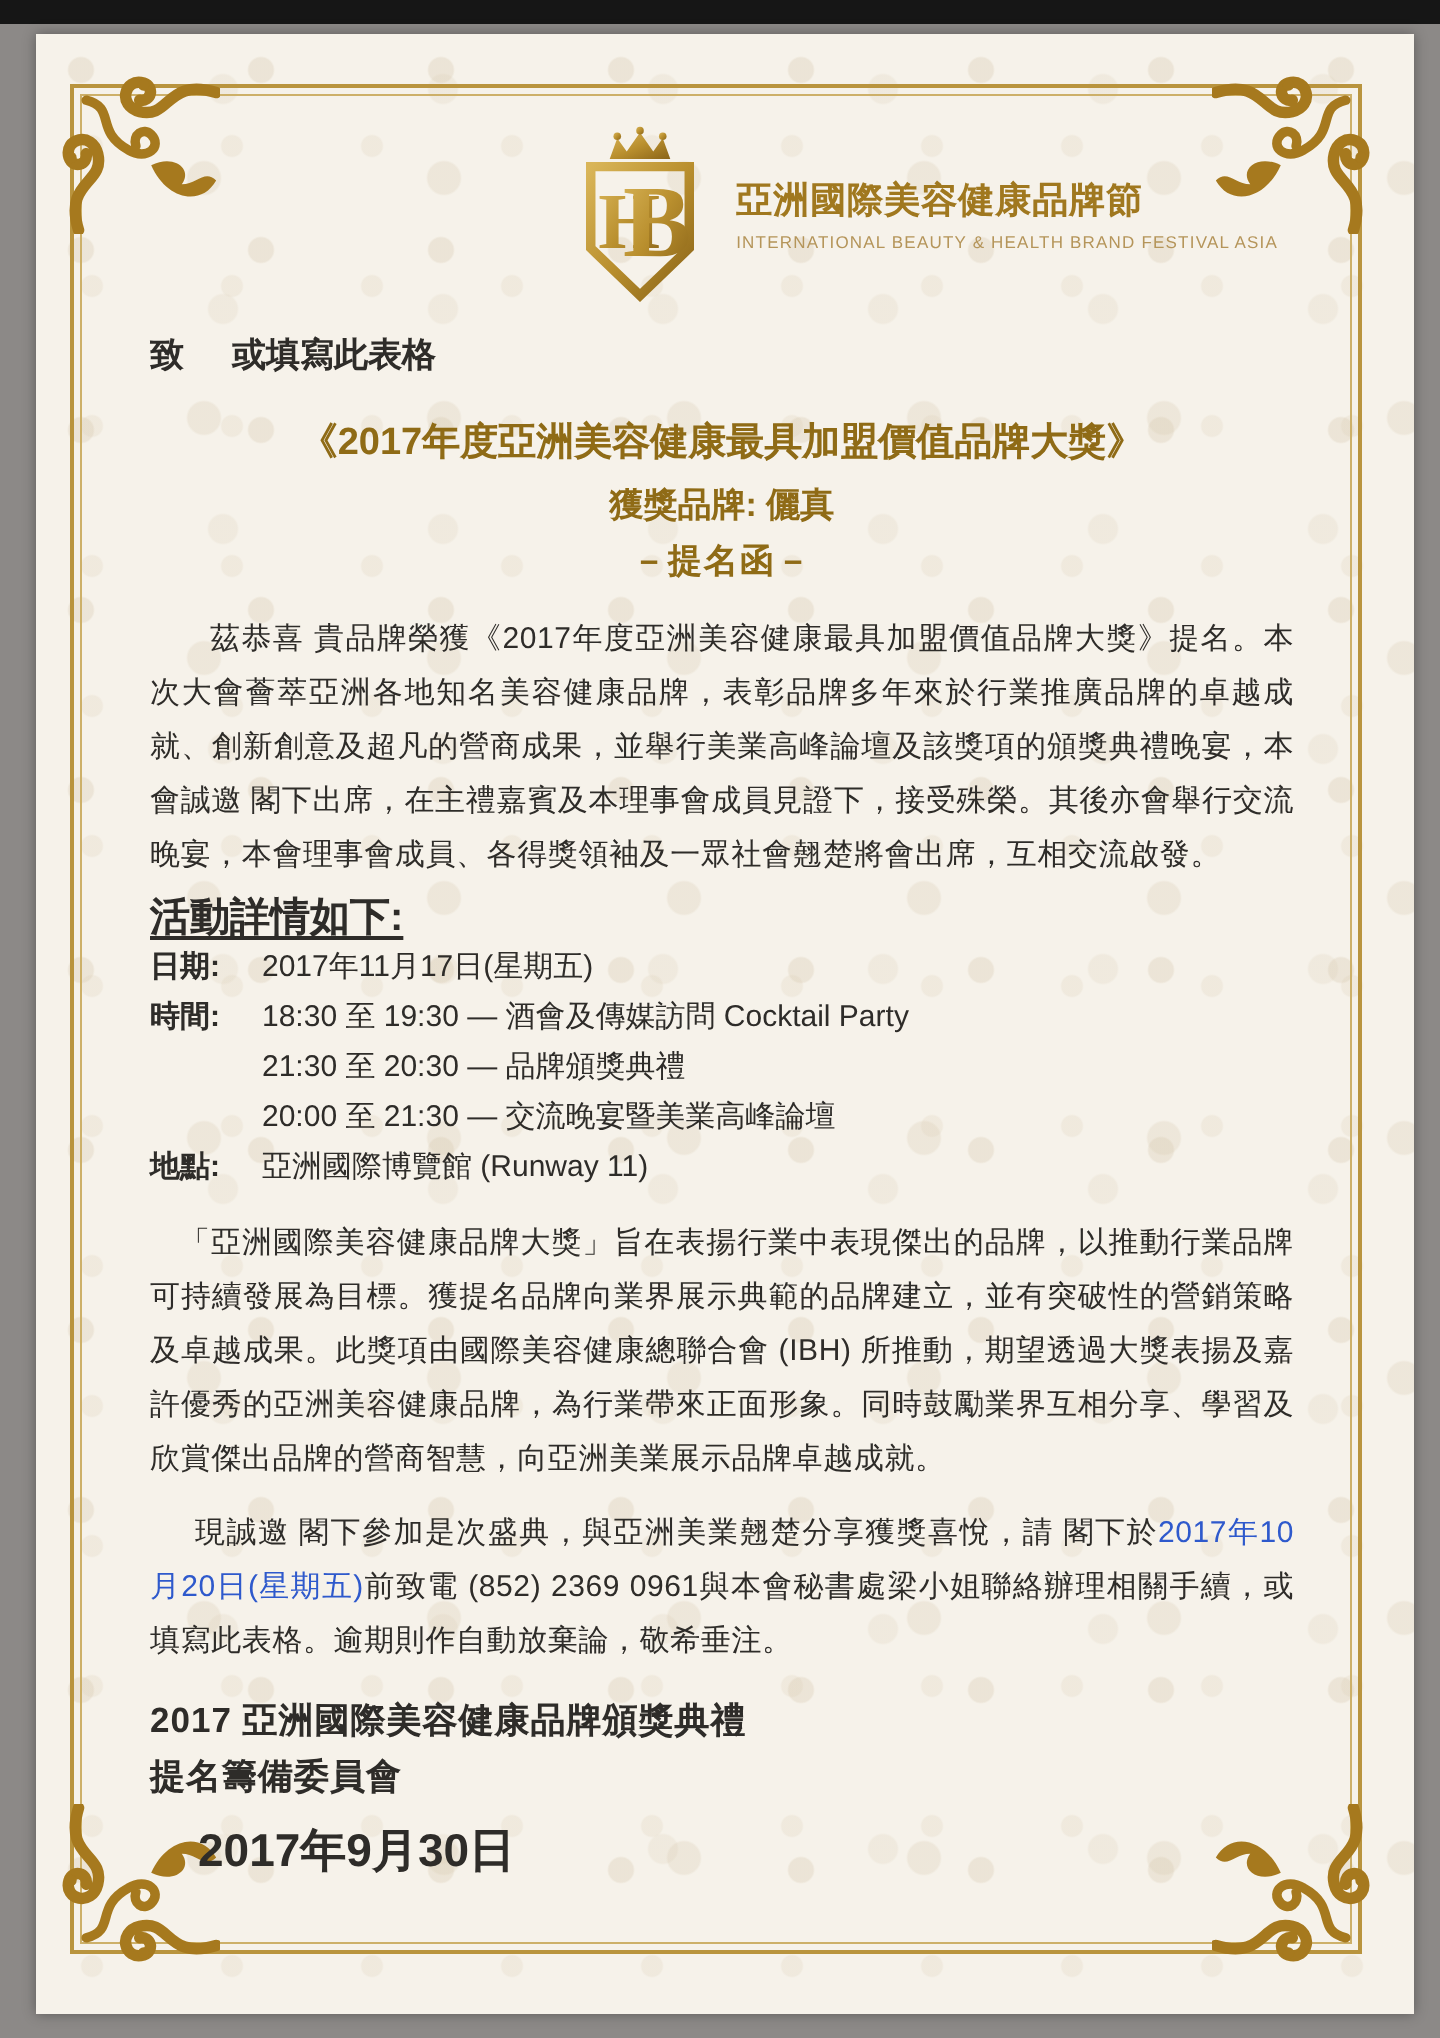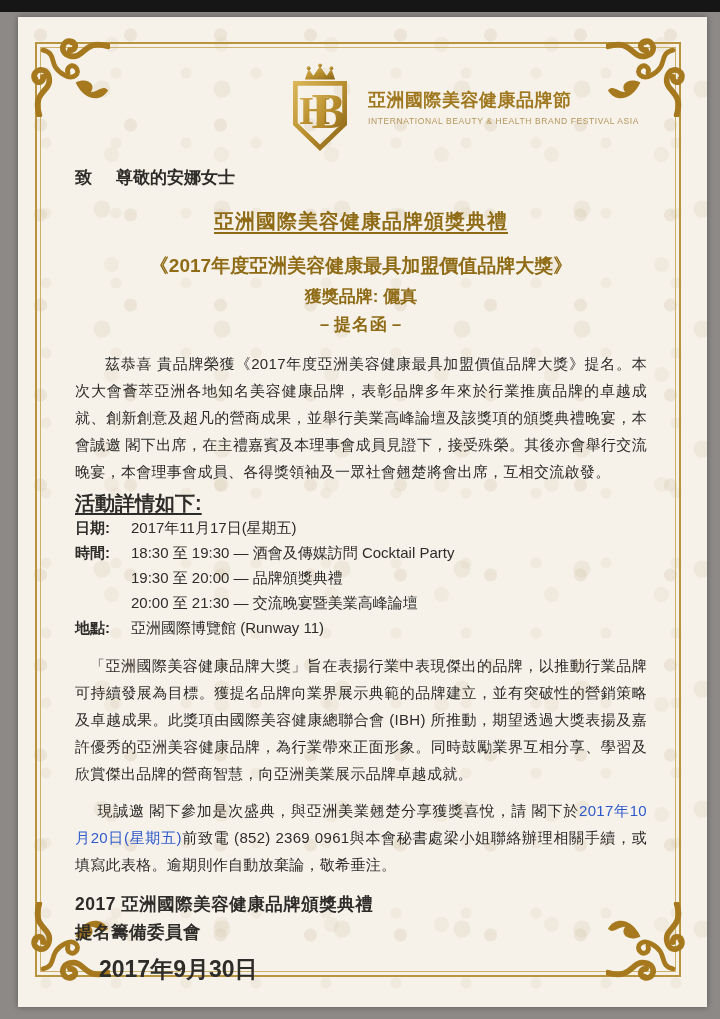--- a/index.html
+++ b/index.html
@@ -117,46 +117,45 @@
         <text x="29" y="68" font-family="Liberation Serif, serif" font-size="54" font-weight="bold" fill="url(#goldgrad)">B</text>
       </svg>
       <div class="logo-text">
         <div class="cn">亞洲國際美容健康品牌節</div>
         <div class="en">INTERNATIONAL BEAUTY &amp; HEALTH BRAND FESTIVAL ASIA</div>
       </div>
     </div>
 
     <div class="address">
       <div>
-        <span class="salutation">致</span><span>尊敬的安娜女士</span>
+        <span class="salutation">致</span><span>或填寫此表格</span>
       </div>
     </div>
 
     <div class="title-block">
-      <div class="title-1">亞洲國際美容健康品牌頒獎典禮</div>
       <div class="title-2">《2017年度亞洲美容健康最具加盟價值品牌大獎》</div>
       <div class="title-3">獲獎品牌: 儷真</div>
       <div class="title-4">－提名函－</div>
     </div>
 
     <div class="para p1">茲恭喜 貴品牌榮獲《2017年度亞洲美容健康最具加盟價值品牌大獎》提名。本次大會薈萃亞洲各地知名美容健康品牌，表彰品牌多年來於行業推廣品牌的卓越成就、創新創意及超凡的營商成果，並舉行美業高峰論壇及該獎項的頒獎典禮晚宴，本會誠邀 閣下出席，在主禮嘉賓及本理事會成員見證下，接受殊榮。其後亦會舉行交流晚宴，本會理事會成員、各得獎領袖及一眾社會翹楚將會出席，互相交流啟發。</div>
 
     <div class="details">
       <div class="details-heading">活動詳情如下:</div>
       <div class="detail-row">
         <span class="detail-label">日期:</span>
         <span class="detail-value">2017年11月17日(星期五)</span>
       </div>
       <div class="detail-row">
         <span class="detail-label">時間:</span>
         <span class="detail-value">18:30 至 19:30 — 酒會及傳媒訪問 Cocktail Party</span>
       </div>
       <div class="detail-row">
         <span class="detail-label"></span>
-        <span class="detail-value">19:30 至 20:00 — 品牌頒獎典禮</span>
+        <span class="detail-value">21:30 至 20:30 — 品牌頒獎典禮</span>
       </div>
       <div class="detail-row">
         <span class="detail-label"></span>
         <span class="detail-value">20:00 至 21:30 — 交流晚宴暨美業高峰論壇</span>
       </div>
       <div class="detail-row">
         <span class="detail-label">地點:</span>
         <span class="detail-value">亞洲國際博覽館 (Runway 11)</span>
       </div>
     </div>

